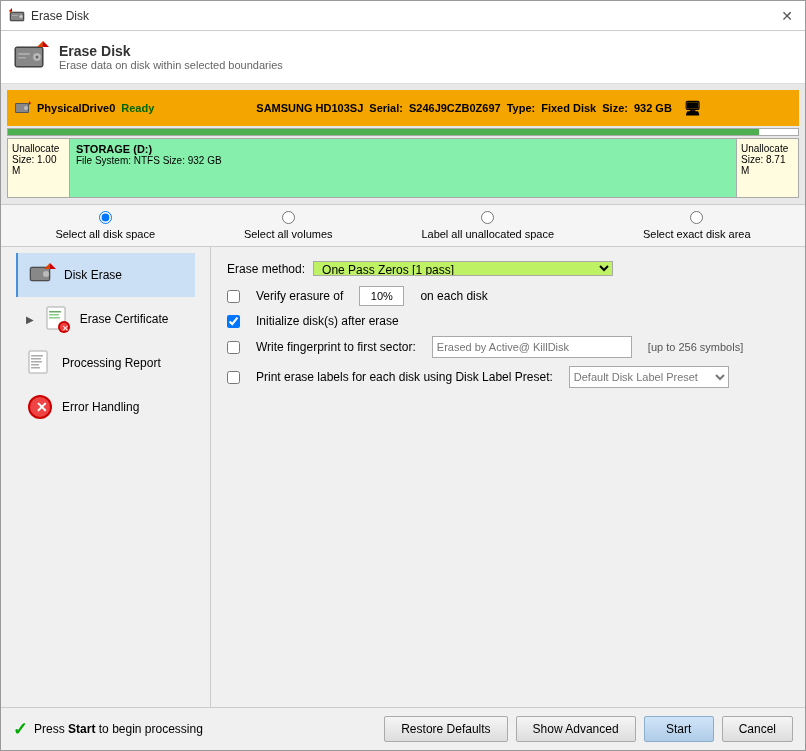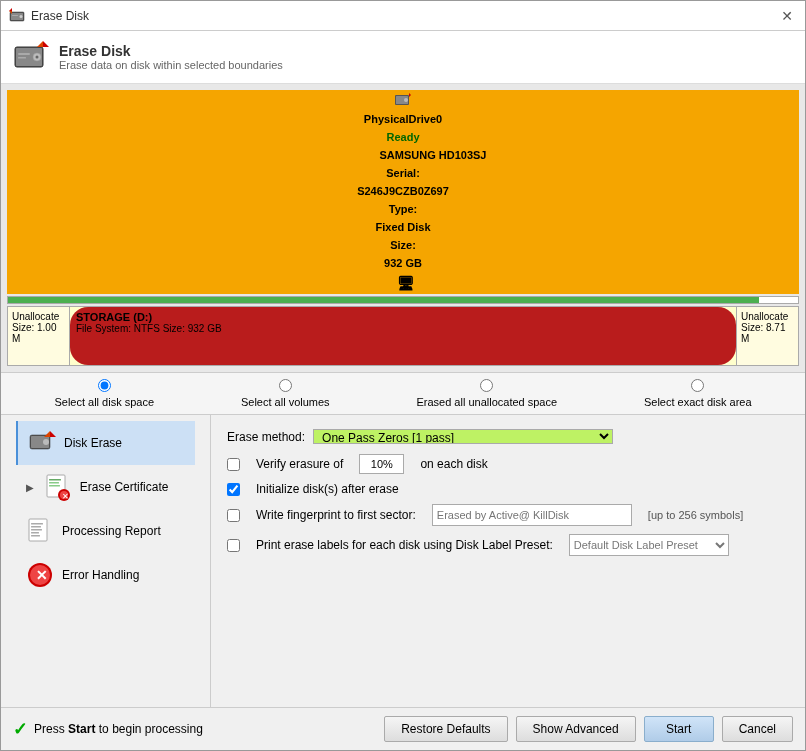--- a/index.html
+++ b/index.html
@@ -66,26 +66,25 @@
     
     .disk-area {
       background: #e8e8e8;
       border-bottom: 1px solid #ccc;
       padding: 6px;
     }
     .disk-header {
       background: #f5a500;
       display: flex;
       align-items: center;
-      padding: 3px 8px;
+      padding: 10px 8px;
       font-size: 11px;
       font-weight: bold;
       color: #000;
       gap: 6px;
-      flex-direction: column;
     }
     .disk-status-ready {
       color: #006600;
       font-weight: bold;
     }
     .disk-partition-bar {
       background: #fff;
       border: 1px solid #aaa;
       height: 8px;
       margin: 2px 0;
@@ -109,22 +108,21 @@
       padding: 4px;
       font-size: 10px;
       background: #fffce0;
       flex-shrink: 0;
     }
     .partition-storage {
       flex: 1;
       padding: 4px 6px;
       font-size: 11px;
       font-weight: bold;
-      background: #b91c1c;
-      border-radius: 18px;
+      background: #86efac;
     }
     .partition-storage p {
       font-size: 10px;
       font-weight: normal;
     }
     .partition-unalloc-right {
       width: 62px;
       border-left: 1px solid #aaa;
       padding: 4px;
       font-size: 10px;
@@ -328,21 +326,21 @@
   <div class="disk-area">
     <div class="disk-header">
       <svg width="16" height="14" viewBox="0 0 16 14">
         <rect x="0" y="2" width="14" height="10" rx="1" fill="#555"></rect>
         <rect x="1" y="3" width="12" height="8" rx="0.5" fill="#888"></rect>
         <circle cx="11" cy="7" r="2" fill="#bbb"></circle>
         <polygon points="14,0 16,2 14,4" fill="#cc0000"></polygon>
       </svg>
       <span>PhysicalDrive0</span>
       <span class="disk-status-ready">Ready</span>
-      <span style="margin-left:60px;">SAMSUNG HD103SJ</span>
+      <span style="margin-left:96px;">SAMSUNG HD103SJ</span>
       <span>Serial:</span>
       <span>S246J9CZB0Z697</span>
       <span>Type:</span>
       <span>Fixed Disk</span>
       <span>Size:</span>
       <span>932 GB</span>
 
       <span style="margin-left:6px; cursor:pointer; font-size:14px;">🖥</span>
     </div>
     <div class="disk-partition-bar">
@@ -368,21 +366,21 @@
     <label>
       <input type="radio" name="disk_select" checked="" style="">
       <span>Select all disk space</span>
     </label>
     <label>
       <input type="radio" name="disk_select" style="">
       <span>Select all volumes</span>
     </label>
     <label>
       <input type="radio" name="disk_select" style="">
-      <span>Erased all unallocated space</span>
+      <span>Label all unallocated space</span>
     </label>
     <label>
       <input type="radio" name="disk_select" style="">
       <span>Select exact disk area</span>
     </label>
   </div>
 
   <div class="main-content">
 
     <div class="sidebar">

